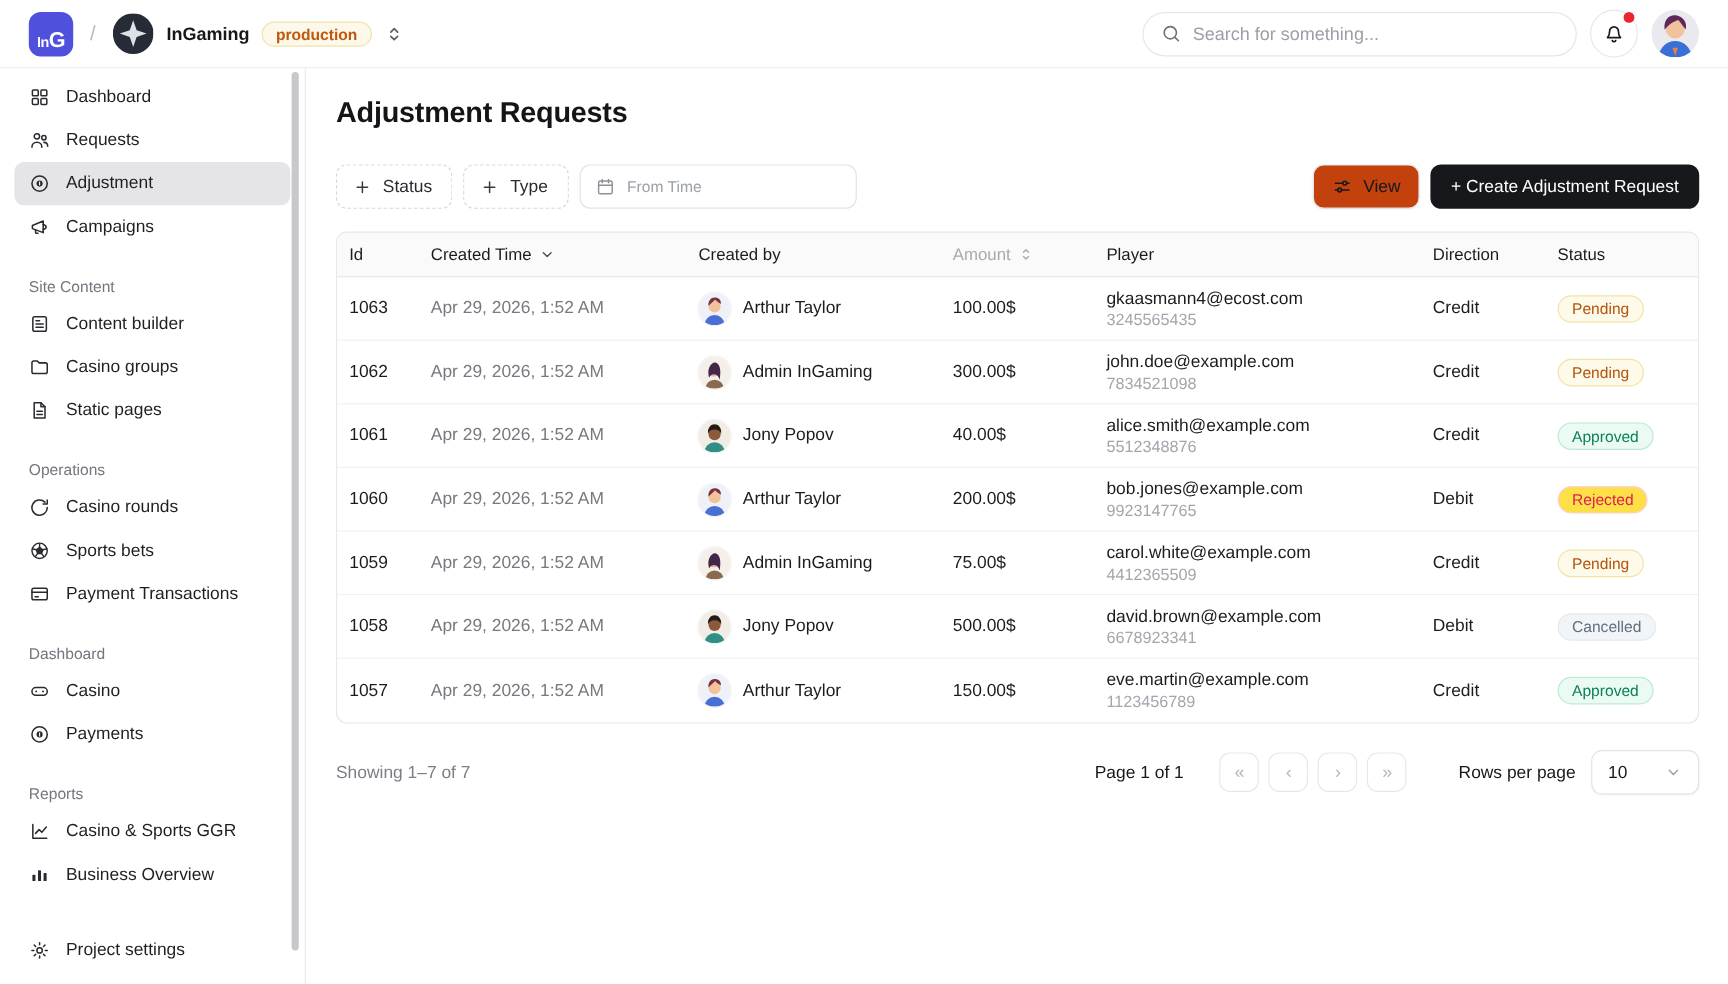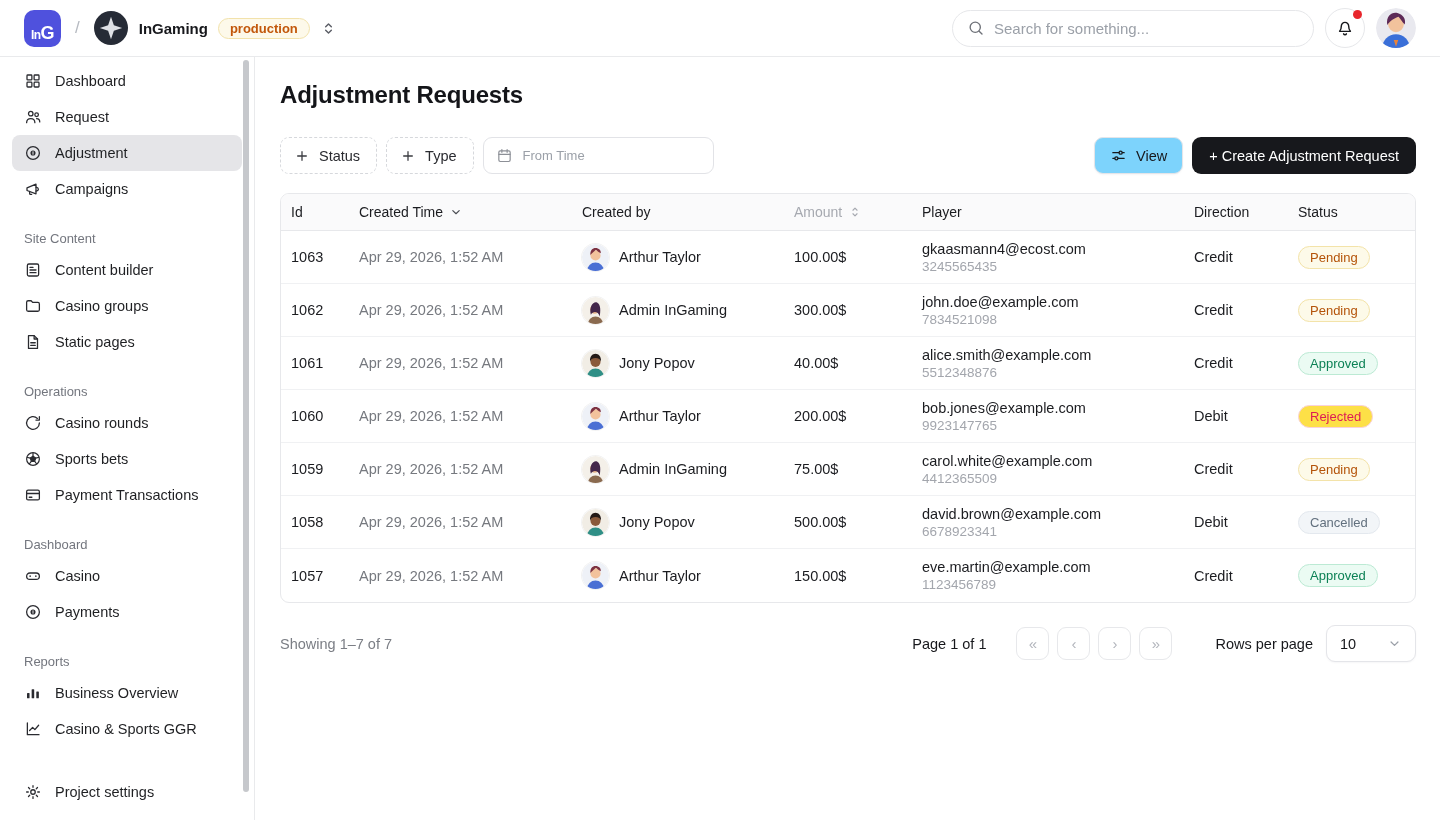--- a/index.html
+++ b/index.html
@@ -39,21 +39,21 @@
   .main { flex:1; padding:24px 24px 0 25px; background:#fff; }
   .page-title { font-size:24px; font-weight:700; letter-spacing:-.2px; color:#141519; }
   .toolbar { margin-top:28px; display:flex; align-items:center; }
   .chip { height:37px; display:flex; align-items:center; gap:9px; padding:0 16px 0 13px; border:1px dashed #d6d8dc; border-radius:9px; background:#fff; font-size:14.5px; color:#2a2b30; margin-right:9px; cursor:pointer; }
   .chip svg { color:#3a3b40; }
   .datebox { width:231px; height:37px; border:1px solid #e2e3e7; border-radius:9px; display:flex; align-items:center; gap:10px; padding:0 12px; margin-left:0; background:#fff; }
   .datebox svg { color:#8d9097; }
   .datebox input { border:none; outline:none; font-size:13px; flex:1; font-family:inherit; color:#18181b; background:transparent; }
   .datebox input::placeholder { color:#9ba0a8; }
   .toolbar-right { margin-left:auto; display:flex; align-items:center; gap:9px; }
-  .btn-view { height:37px; display:flex; align-items:center; gap:9px; padding:0 15px; border:1px solid #e4e5e9; border-radius:9px; background:#7dd3fc; font-size:14.5px; color:#17181c; cursor:pointer; box-shadow:0 1px 2px rgba(16,24,40,.04); font-family:inherit; }
+  .btn-view { height:37px; display:flex; align-items:center; gap:9px; padding:0 15px; border:1px solid #e4e5e9; border-radius:9px; background:#c2410c; font-size:14.5px; color:#17181c; cursor:pointer; box-shadow:0 1px 2px rgba(16,24,40,.04); font-family:inherit; }
   .btn-create { height:37px; padding:0 17px; border:none; border-radius:9px; background:#17181c; color:#fff; font-size:14.5px; cursor:pointer; font-family:inherit; }
 
   
   .table-card { margin-top:19px; border:1px solid #e7e8eb; border-radius:9px; overflow:hidden; background:#fff; }
   .tgrid { display:grid; grid-template-columns:68px 223px 212px 128px 272px 104px 1fr; align-items:center; }
   .thead { height:37px; background:#fafafb; border-bottom:1px solid #e7e8eb; }
   .th { font-size:14px; color:#1b1c20; padding-left:10px; display:flex; align-items:center; gap:6px; cursor:pointer; }
   .th.muted { color:#a6a9b0; }
   .th svg { flex:0 0 auto; }
   .trow { height:53px; border-bottom:1px solid #f0f1f3; }
@@ -265,21 +265,21 @@
     <div class="nav-item">
       <svg width="18" height="18">
           <use href="#i-dashboard"></use>
         </svg>
       <span>Dashboard</span>
     </div>
     <div class="nav-item">
       <svg width="18" height="18">
           <use href="#i-players"></use>
         </svg>
-      <span>Request</span>
+      <span>Requests</span>
     </div>
     <div class="nav-item active">
       <svg width="18" height="18">
           <use href="#i-adjustment"></use>
         </svg>
       <span>Adjustment</span>
     </div>
     <div class="nav-item">
       <svg width="18" height="18">
           <use href="#i-campaigns"></use>
@@ -337,29 +337,29 @@
     <div class="nav-item">
       <svg width="18" height="18">
           <use href="#i-payments"></use>
         </svg>
       <span>Payments</span>
     </div>
 
     <div class="sb-title">Reports</div>
     <div class="nav-item">
       <svg width="18" height="18">
+          <use href="#i-linechart"></use>
+        </svg>
+      <span>Casino &amp; Sports GGR</span>
+    </div>
+    <div class="nav-item">
+      <svg width="18" height="18">
           <use href="#i-bars"></use>
         </svg>
       <span>Business Overview</span>
-    </div>
-    <div class="nav-item">
-      <svg width="18" height="18">
-          <use href="#i-linechart"></use>
-        </svg>
-      <span>Casino &amp; Sports GGR</span>
     </div>
 
     <div class="sb-footer">
       <div class="nav-item">
         <svg width="18" height="18">
             <use href="#i-gear"></use>
           </svg>
         <span>Project settings</span>
       </div>
     </div>

